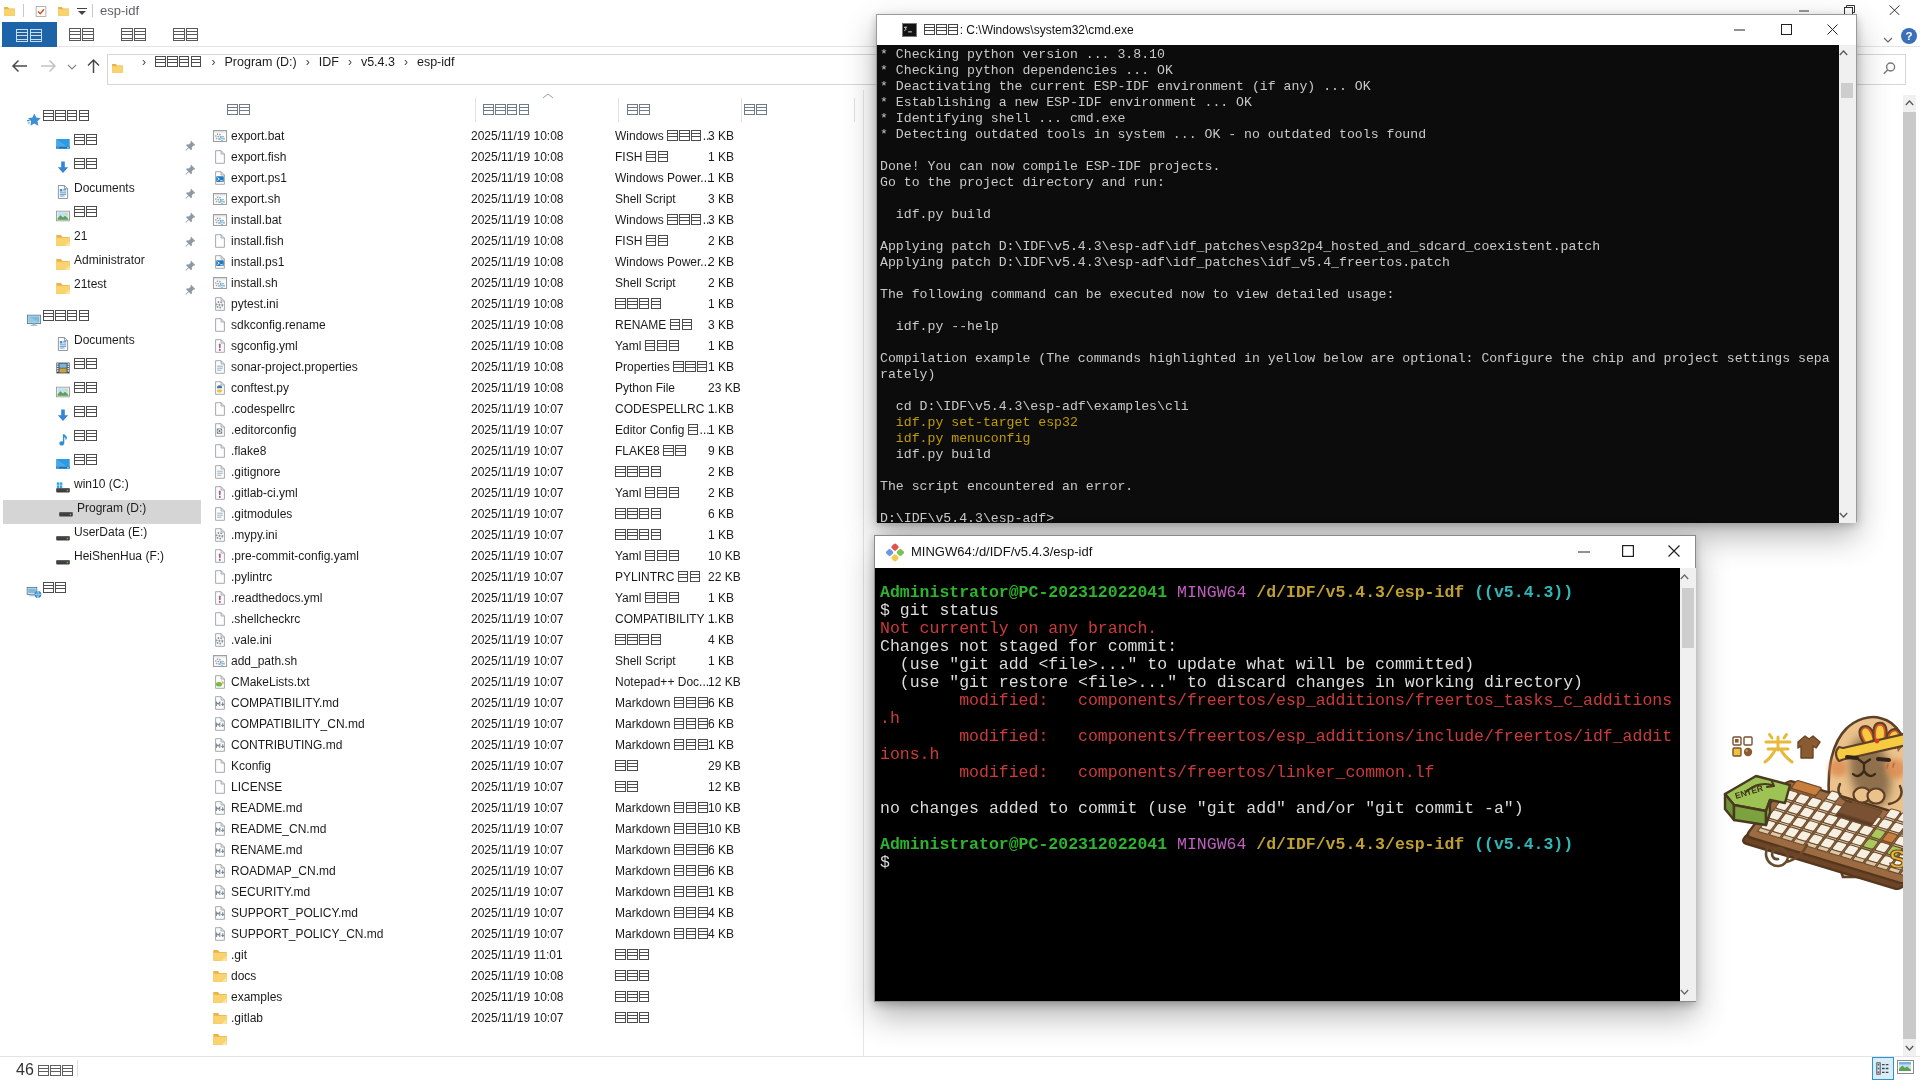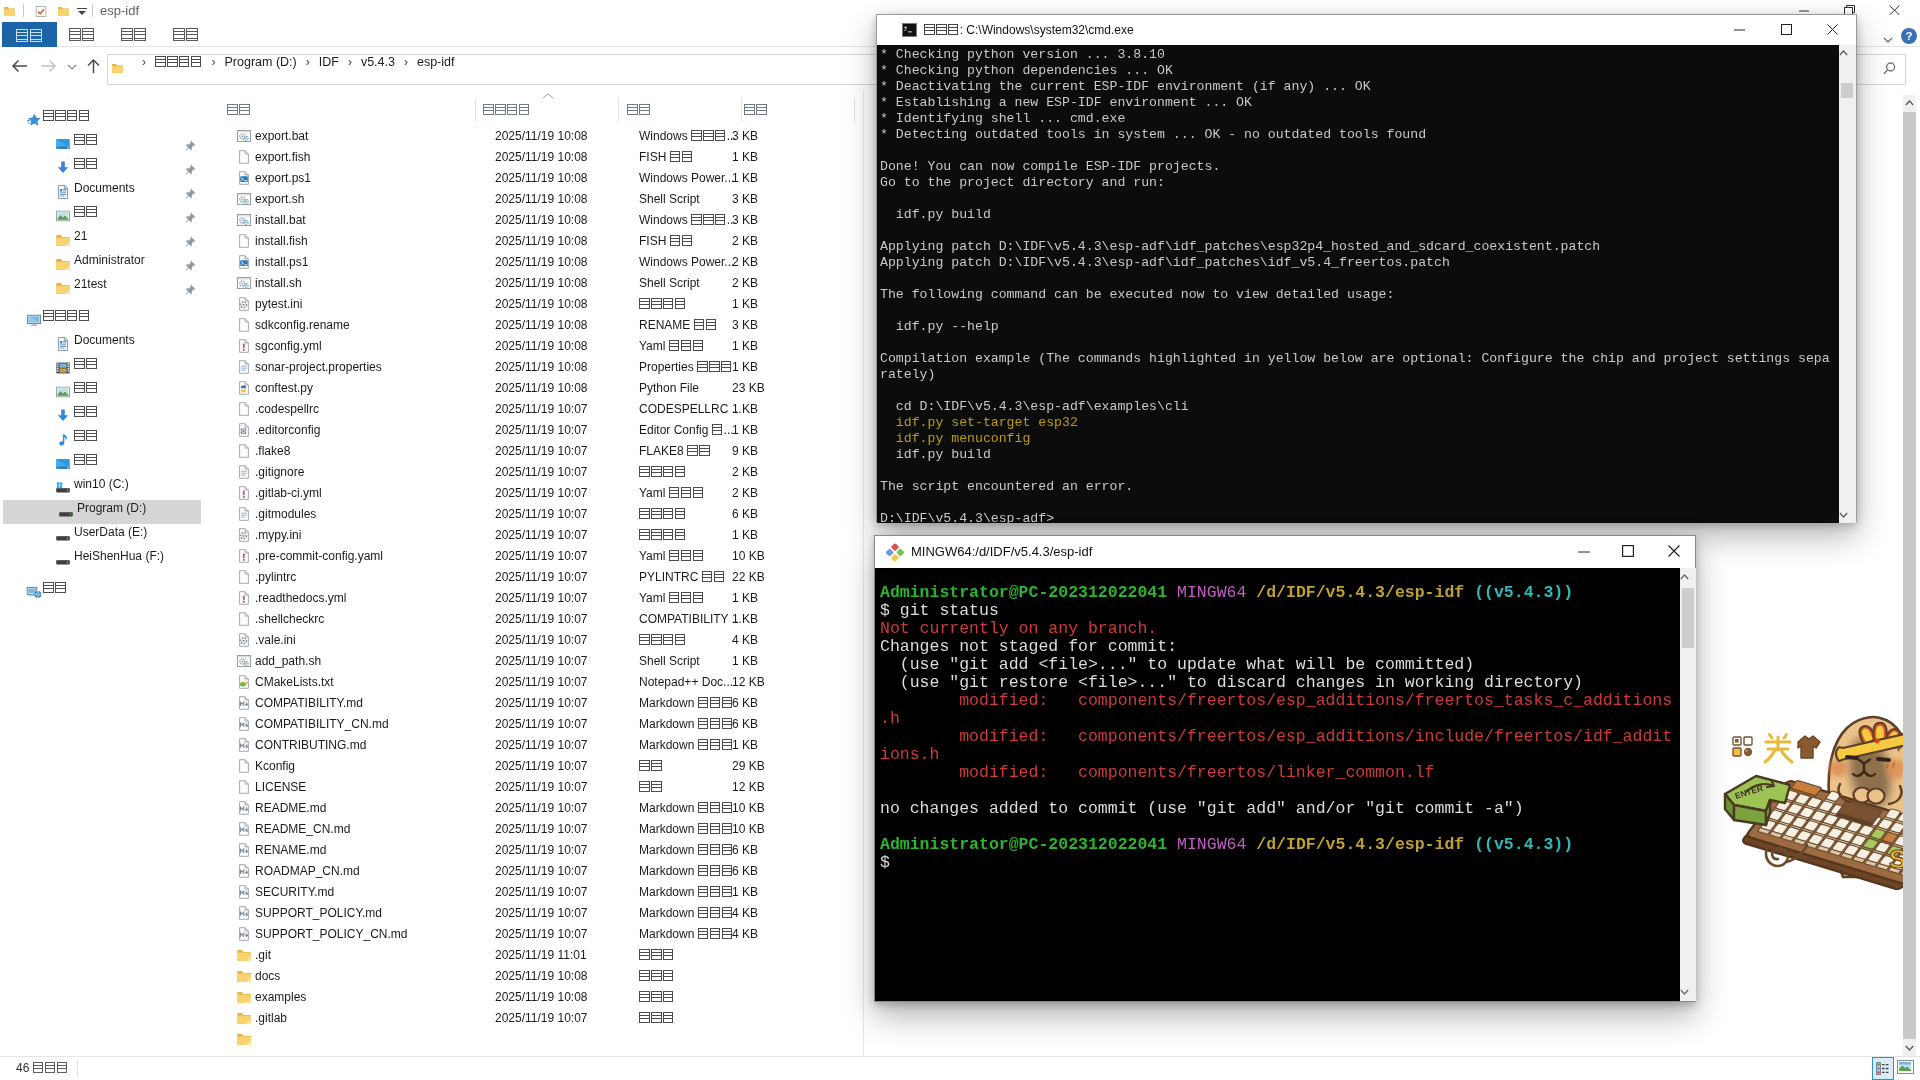--- a/index.html
+++ b/index.html
@@ -25,33 +25,33 @@
 #side{position:absolute;left:0;top:90px;width:213px;height:966px;background:#fff;overflow:hidden}
 .sit{position:absolute;left:0;width:213px;height:24px}
 .sit.sel{background:#d5d5d5;left:3px;width:198px}
 .sic{position:absolute;top:4px}
 .stx{position:absolute;top:1px;font-size:12px;color:#1c1c1c;white-space:nowrap}
 .spin{position:absolute;left:184px;top:6px}
 
 #heads{position:absolute;left:220px;top:95px;width:642px;height:30px;font-size:12px;color:#4a5767}
 #heads .cl{position:absolute;top:8px}
 #heads .vl{position:absolute;top:3px;width:1px;height:24px;background:#e2e2e2}
-#files{position:absolute;left:232px;top:126px;width:642px;height:932px;overflow:hidden}
+#files{position:absolute;left:208px;top:126px;width:642px;height:932px;overflow:hidden}
 .row{position:relative;height:21px;font-size:12px;color:#1b1b1b}
 .row .ic{position:absolute;left:4px;top:2px}
 .row .nm{position:absolute;left:23px;top:3px;white-space:nowrap}
 .row .dt{position:absolute;left:263px;top:3px;color:#1b1b1b}
 .row .tp{position:absolute;left:407px;top:3px;white-space:nowrap}
 .row .sz{position:absolute;left:500px;top:3px;width:92px;text-align:left}
 
 #prev{position:absolute;left:863px;top:90px;width:1040px;height:966px;background:#fff;overflow:hidden;border-left:1px solid #e6e6e6}
 #pscroll{position:absolute;left:1903px;top:95px;width:13px;height:961px;background:#f0f0f0}
 #pscroll .th{position:absolute;left:0;top:17px;width:13px;height:927px;background:#c9c9c9}
 
-#status{position:absolute;left:0;top:1056px;width:1920px;height:24px;background:#fff;border-top:1px solid #e4e4e4;font-size:12px;color:#333}
+#status{position:absolute;left:0;top:1056px;width:1920px;height:24px;background:#fff;border-top:1px solid #e4e4e4;font-size:16px;color:#333}
 
 .win{position:absolute;background:#fff;box-shadow:0 14px 30px rgba(0,0,0,.30),0 3px 8px rgba(0,0,0,.22)}
 .wtit{position:absolute;left:0;top:0;width:100%;background:#fff;white-space:nowrap}
 .cap{position:absolute;top:0}
 pre{font-family:"Liberation Mono",monospace}
 #cmd{left:876px;top:14px;width:981px;height:508px;border:1px solid #9a9a9a}
 #cmd .wtit{height:30px;font-size:12px;color:#111;line-height:30px}
 #cmd pre{position:absolute;left:0;top:30px;width:962px;height:478px;background:#0c0c0c;color:#c9c9c9;
 font-size:13.2px;line-height:16px;padding:2px 0 0 3px;letter-spacing:0;overflow:hidden}
 #cmd pre .y{color:#c19c00}

